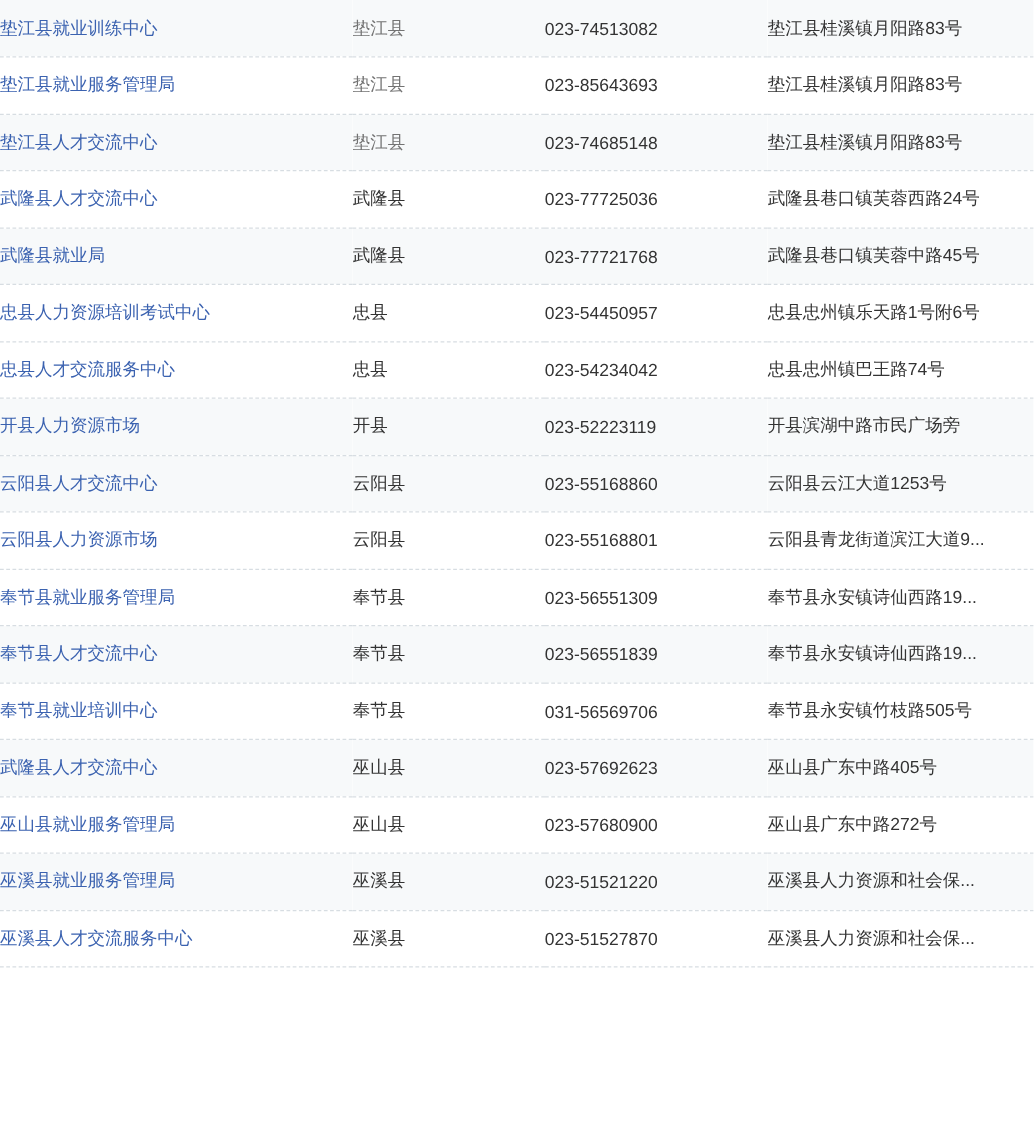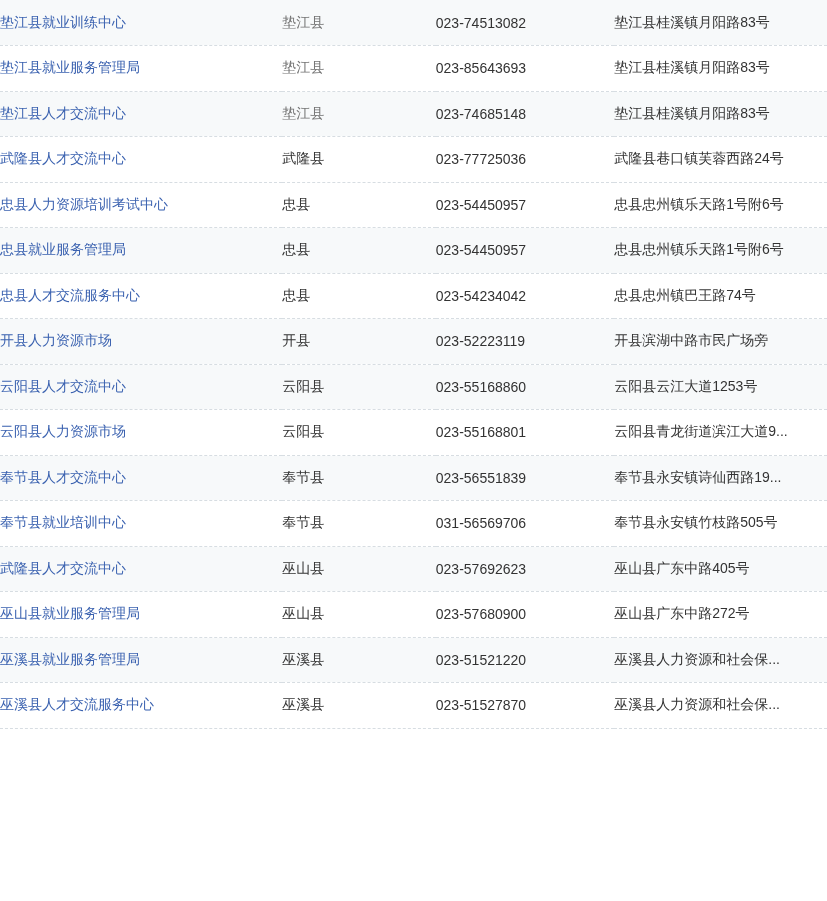--- a/index.html
+++ b/index.html
@@ -93,28 +93,28 @@
           <td class="c-area"><span class="lnk u">垫江县</span></td>
           <td class="c-phone">023-74685148</td>
           <td class="c-addr">垫江县桂溪镇月阳路83号</td>
         </tr>
         <tr>
           <td class="c-name"><span class="lnk u">武隆县人才交流中心</span></td>
           <td class="c-area"><span>武隆县</span></td>
           <td class="c-phone">023-77725036</td>
           <td class="c-addr">武隆县巷口镇芙蓉西路24号</td>
         </tr>
+        <tr class="alt">
+          <td class="c-name"><span class="lnk u">武隆县就业局</span></td>
+          <td class="c-area"><span>武隆县</span></td>
+          <td class="c-phone">023-77721768</td>
+          <td class="c-addr">武隆县巷口镇芙蓉中路45号</td>
+        </tr>
         <tr>
           <td class="c-name"><span class="lnk u">忠县人力资源培训考试中心</span></td>
-          <td class="c-area"><span>忠县</span></td>
-          <td class="c-phone">023-54450957</td>
-          <td class="c-addr">忠县忠州镇乐天路1号附6号</td>
-        </tr>
-        <tr class="alt">
-          <td class="c-name"><span class="lnk u">忠县就业服务管理局</span></td>
           <td class="c-area"><span>忠县</span></td>
           <td class="c-phone">023-54450957</td>
           <td class="c-addr">忠县忠州镇乐天路1号附6号</td>
         </tr>
         <tr>
           <td class="c-name"><span class="lnk u">忠县人才交流服务中心</span></td>
           <td class="c-area"><span>忠县</span></td>
           <td class="c-phone">023-54234042</td>
           <td class="c-addr">忠县忠州镇巴王路74号</td>
         </tr>
@@ -128,20 +128,26 @@
           <td class="c-name"><span class="lnk u">云阳县人才交流中心</span></td>
           <td class="c-area"><span>云阳县</span></td>
           <td class="c-phone">023-55168860</td>
           <td class="c-addr">云阳县云江大道1253号</td>
         </tr>
         <tr>
           <td class="c-name"><span class="lnk u">云阳县人力资源市场</span></td>
           <td class="c-area"><span>云阳县</span></td>
           <td class="c-phone">023-55168801</td>
           <td class="c-addr">云阳县青龙街道滨江大道9...</td>
+        </tr>
+        <tr>
+          <td class="c-name"><span class="lnk u">奉节县就业服务管理局</span></td>
+          <td class="c-area"><span>奉节县</span></td>
+          <td class="c-phone">023-56551309</td>
+          <td class="c-addr">奉节县永安镇诗仙西路19...</td>
         </tr>
         <tr class="alt">
           <td class="c-name"><span class="lnk u">奉节县人才交流中心</span></td>
           <td class="c-area"><span>奉节县</span></td>
           <td class="c-phone">023-56551839</td>
           <td class="c-addr">奉节县永安镇诗仙西路19...</td>
         </tr>
         <tr>
           <td class="c-name"><span class="lnk u">奉节县就业培训中心</span></td>
           <td class="c-area"><span>奉节县</span></td>

